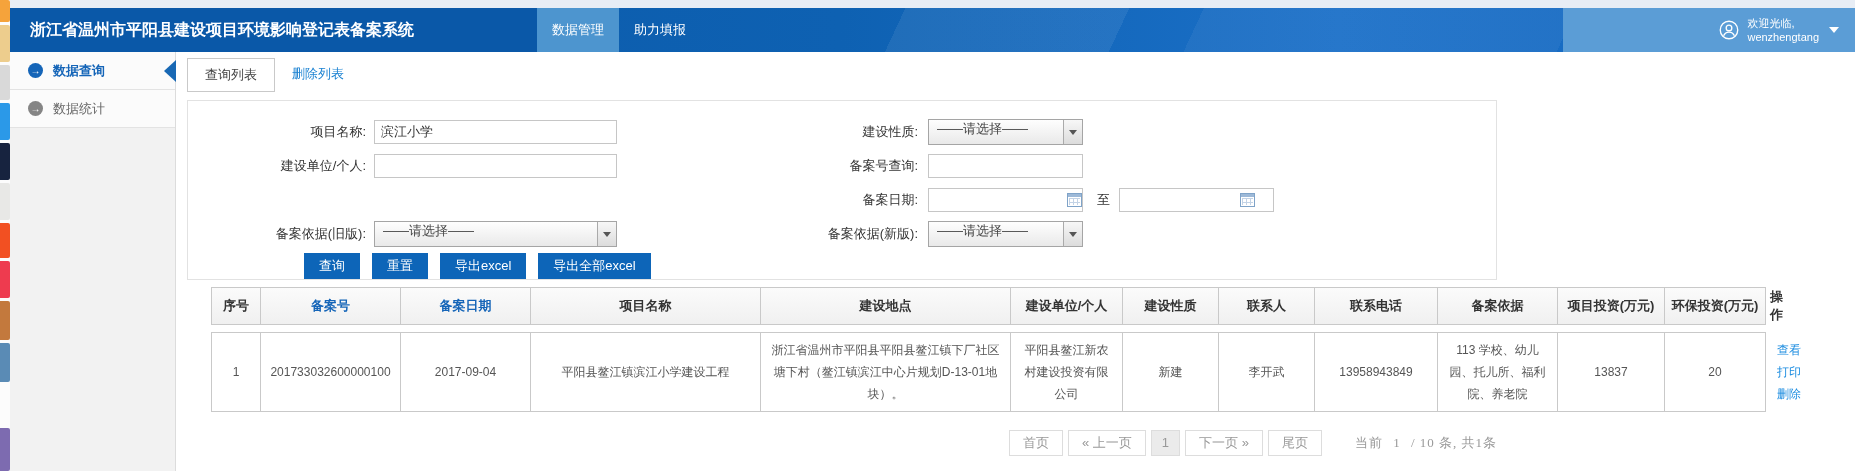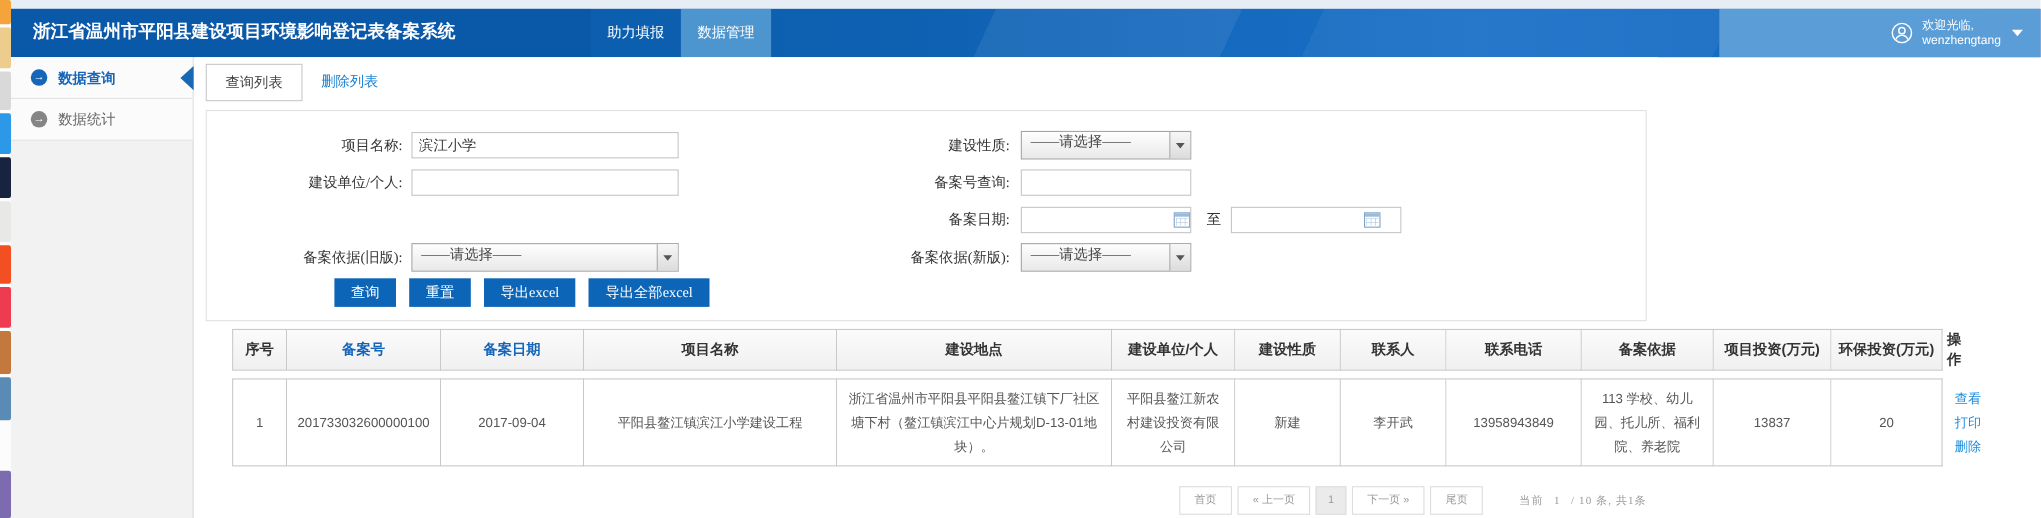--- a/index.html
+++ b/index.html
@@ -47,21 +47,21 @@
     border-right:12px solid #1868b4; }
 
   
   .main { position:absolute; left:177px; top:52px; width:1330px; height:419px; background:#fff; }
 
   .tabs { display:flex; padding:6px 0 0 10px; height:40px; }
   .tab { font-size:13px; padding:0 17px; line-height:32px; cursor:pointer; }
   .tab.active { border:1px solid #c9c9c9; background:#fff; color:#444; }
   .tab.link { color:#1b82d2; }
 
-  .form-box { margin:8px 10px 0 10px; border:1px solid #e2e2e2; padding:14px 0 12px 36px;font-family:Liberation Serif, serif; }
+  .form-box { margin:8px 10px 0 10px; border:1px solid #e2e2e2; padding:14px 0 0 36px; }
   .frow { display:flex; align-items:center; height:34px; }
   .lgroup { display:flex; align-items:center; width:404px; }
   .lgroup .flabel { width:150px; text-align:right; font-size:13px; color:#333; padding-right:8px; white-space:nowrap; }
   .lgroup .txt { width:243px; }
   .lgroup .sel { width:243px; }
   .rgroup { display:flex; align-items:center; margin-left:180px; }
   .rgroup .flabel { width:120px; text-align:right; font-size:13px; color:#333; padding-right:10px; white-space:nowrap; }
   .rgroup .txt, .rgroup .sel { width:155px; }
 
   input.txt { height:24px; border:1px solid #c6c6c6; padding:0 6px; font-size:13px; color:#333;
@@ -97,21 +97,21 @@
     border-right:1px solid #c9c9c9; text-align:center; vertical-align:middle; }
   table.grid th:first-child, table.grid td:first-child { border-left:1px solid #c9c9c9;margin-left:32px; }
   table.grid th { height:30px; background:linear-gradient(#fbfbfb,#f0f0f0); font-size:13px;
     font-weight:bold; color:#333; padding:0 4px; }
   table.grid th.sortable { color:#1565b8; cursor:pointer; }
   table.grid td { height:80px; background:#fff; font-size:12px; color:#555; line-height:22px; padding:4px 8px; }
   .op-link { color:#1b8ce0; text-decoration:none; margin:0 3px; cursor:pointer; white-space:nowrap; }
 
   
   .pager { display:flex; justify-content:flex-end; align-items:center; margin:11px 7px 0 0;
-    font-size:10px; color:#999; }
+    font-size:13px; color:#999; }
   .pbtn { border:1px solid #ddd; background:#fff; color:#999; height:26px; line-height:24px;
     padding:0 13px; margin-left:5px; cursor:pointer; }
   .pbtn.current { background:#ebebeb; padding:0 10px; cursor:default; }
   .pinfo { margin-left:30px; letter-spacing:1px; color:#999;font-family:Liberation Serif, serif; }
   .pinfo span { margin:0 3px; }
 </style>
 </head>
 <body>
 
 <div class="dock">
@@ -127,22 +127,22 @@
     <div class="dock-block" style="top: 343px; height: 39px; background: rgb(90, 139, 181);"></div>
     <div class="dock-block" style="top: 428px; height: 43px; background: rgb(125, 107, 176);"></div>
   </div>
 
 <div class="top-strip"></div>
 
 <div class="appbar">
   <div class="streaks"></div>
   <div class="title-block">浙江省温州市平阳县建设项目环境影响登记表备案系统</div>
   <div class="appnav">
+    <div class="appnav-item active">数据管理</div>
     <div class="appnav-item">助力填报</div>
-    <div class="appnav-item active">数据管理</div>
   </div>
   <div class="user-box">
     <svg class="user-icon" viewBox="0 0 24 24">
       <circle cx="12" cy="12" r="10.5" fill="none" stroke="#fff" stroke-width="1.6"></circle>
       <circle cx="12" cy="9.5" r="3.4" fill="none" stroke="#fff" stroke-width="1.6"></circle>
       <path d="M5.5 19 C7 15.5 9.5 14.5 12 14.5 C14.5 14.5 17 15.5 18.5 19" fill="none" stroke="#fff" stroke-width="1.6"></path>
     </svg>
     <div class="user-text">
       <div>欢迎光临,</div>
       <div>wenzhengtang</div>

